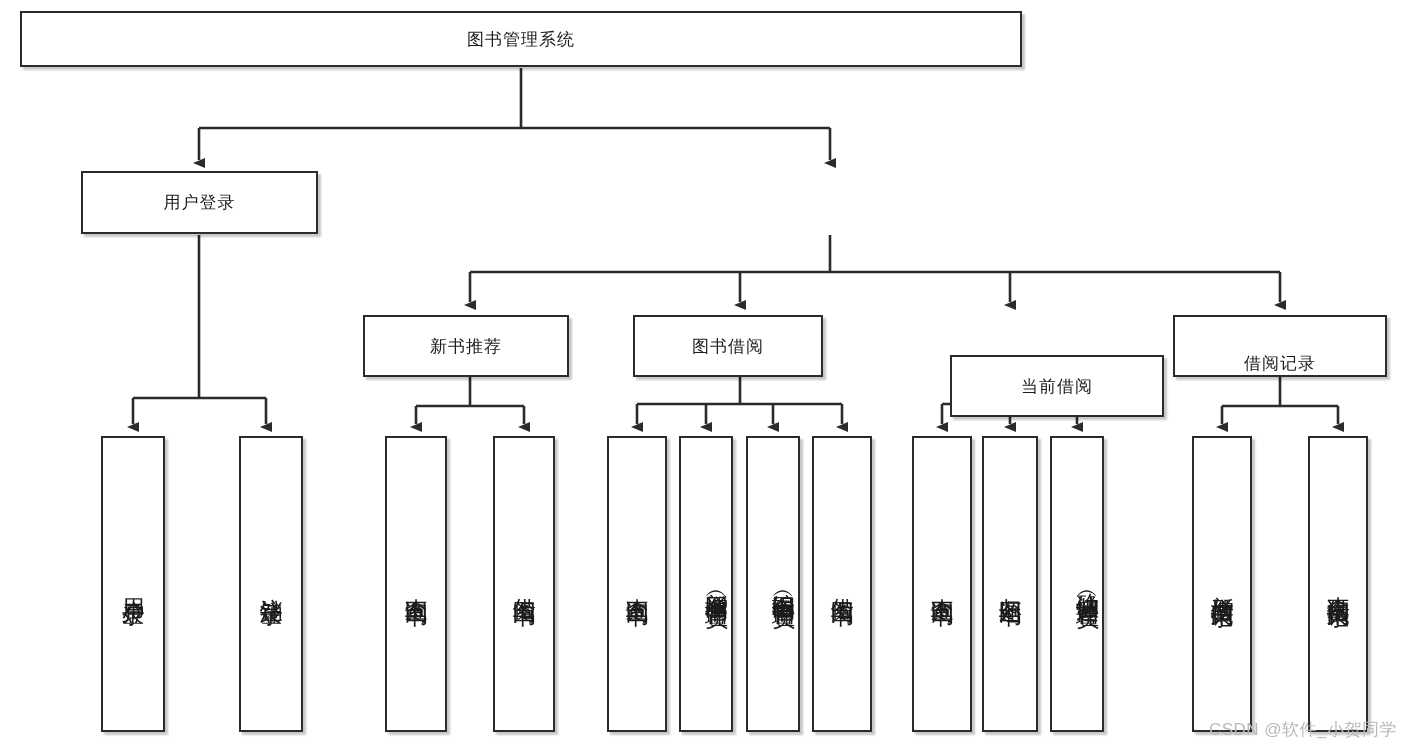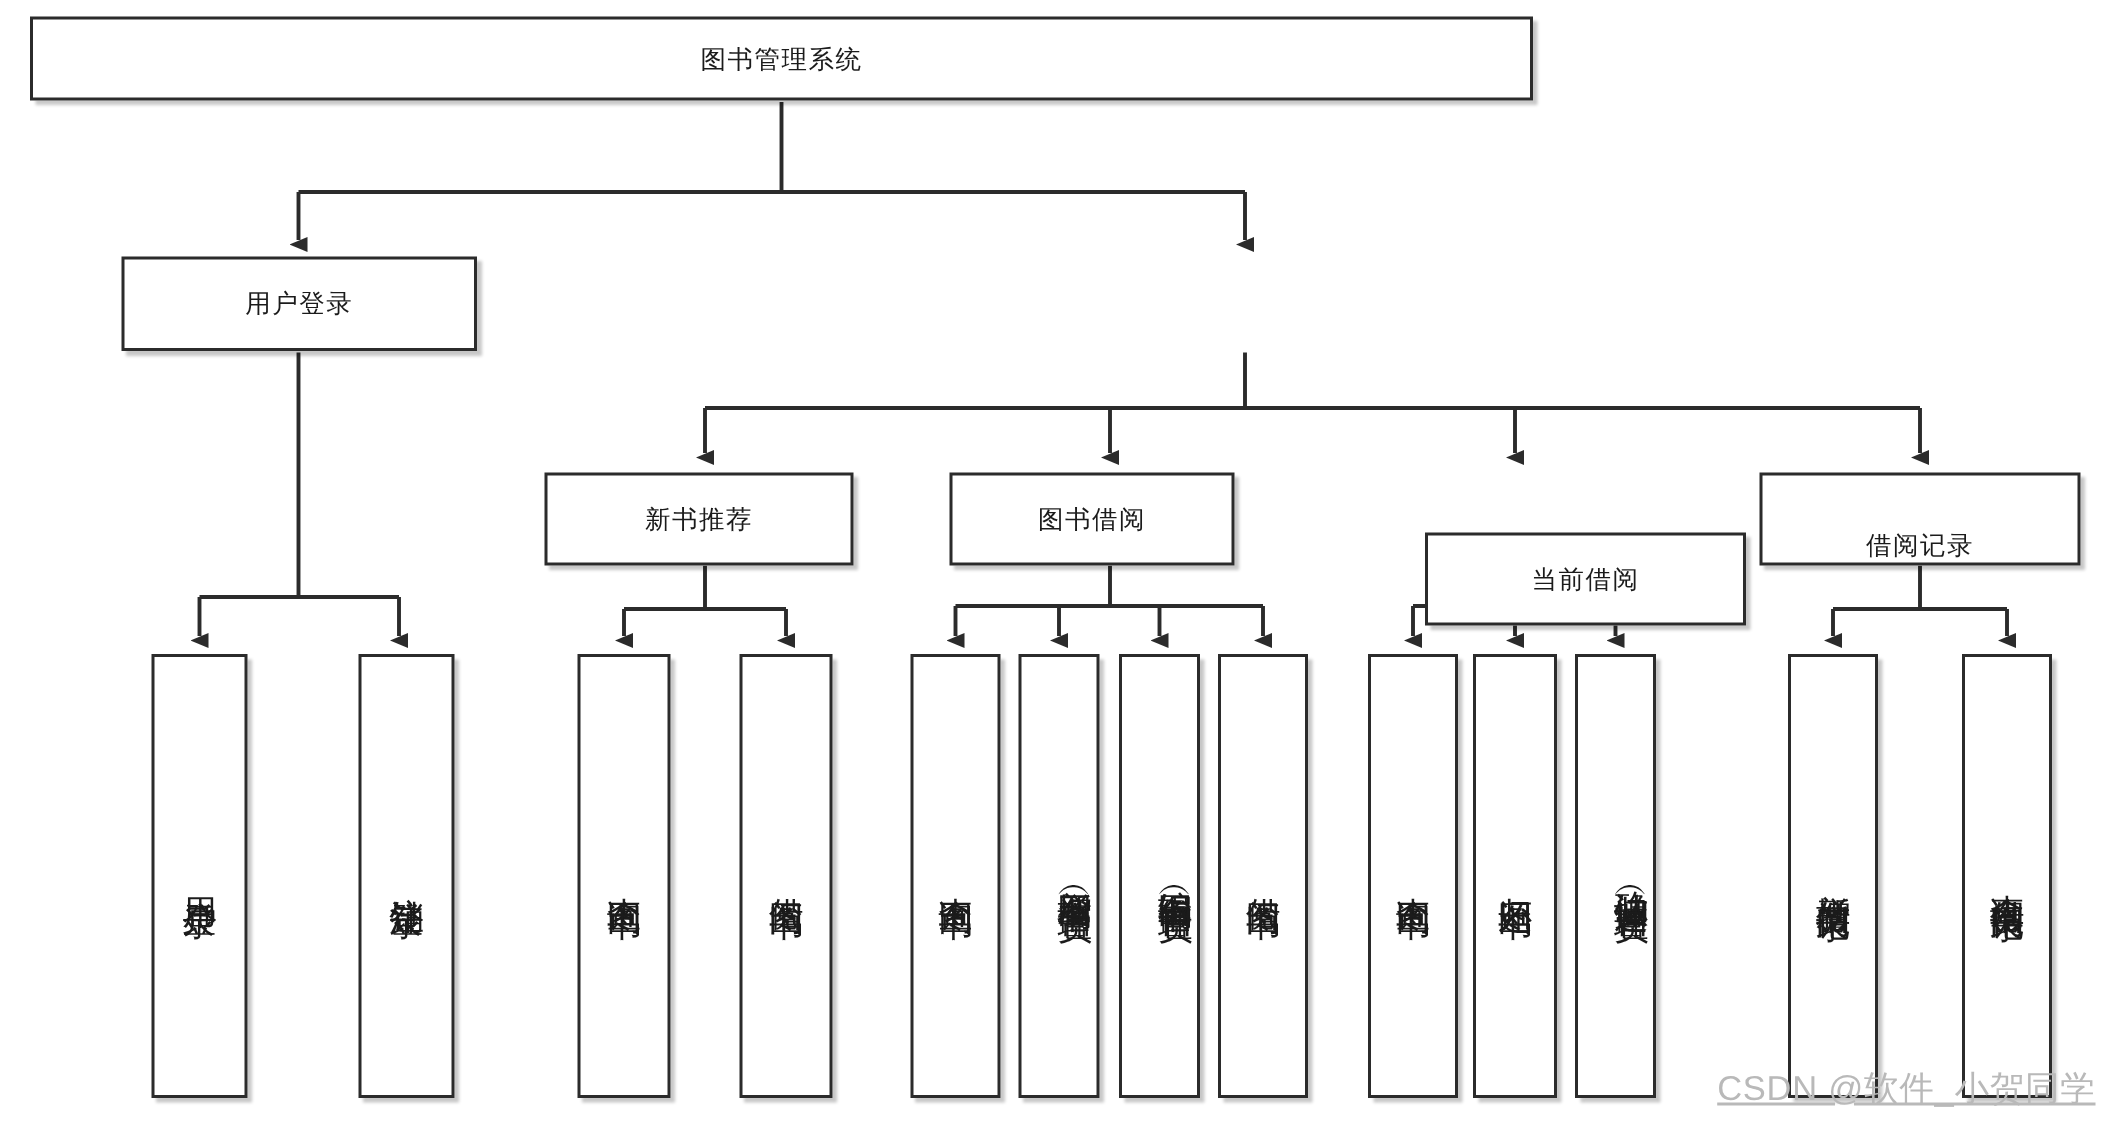--- a/index.html
+++ b/index.html
@@ -52,26 +52,25 @@
     justify-content: center;
   }
   .label {
     white-space: pre-line;
     text-align: center;
   }
   #watermark {
     position: absolute;
     right: 8px;
     bottom: 6px;
-    font-size: 23px;
+    font-size: 17px;
     color: #b9b9b9;
     letter-spacing: 0.5px;
     user-select: none;
     white-space: nowrap;
-    text-decoration: underline;
   }
 </style>
 </head>
 <body>
 
 <div id="canvas">
 
   <svg id="edges" viewBox="0 0 1405 747">
     <defs>
       <marker id="arrow" markerWidth="10" markerHeight="12" refX="2" refY="6" orient="auto" markerUnits="userSpaceOnUse">

